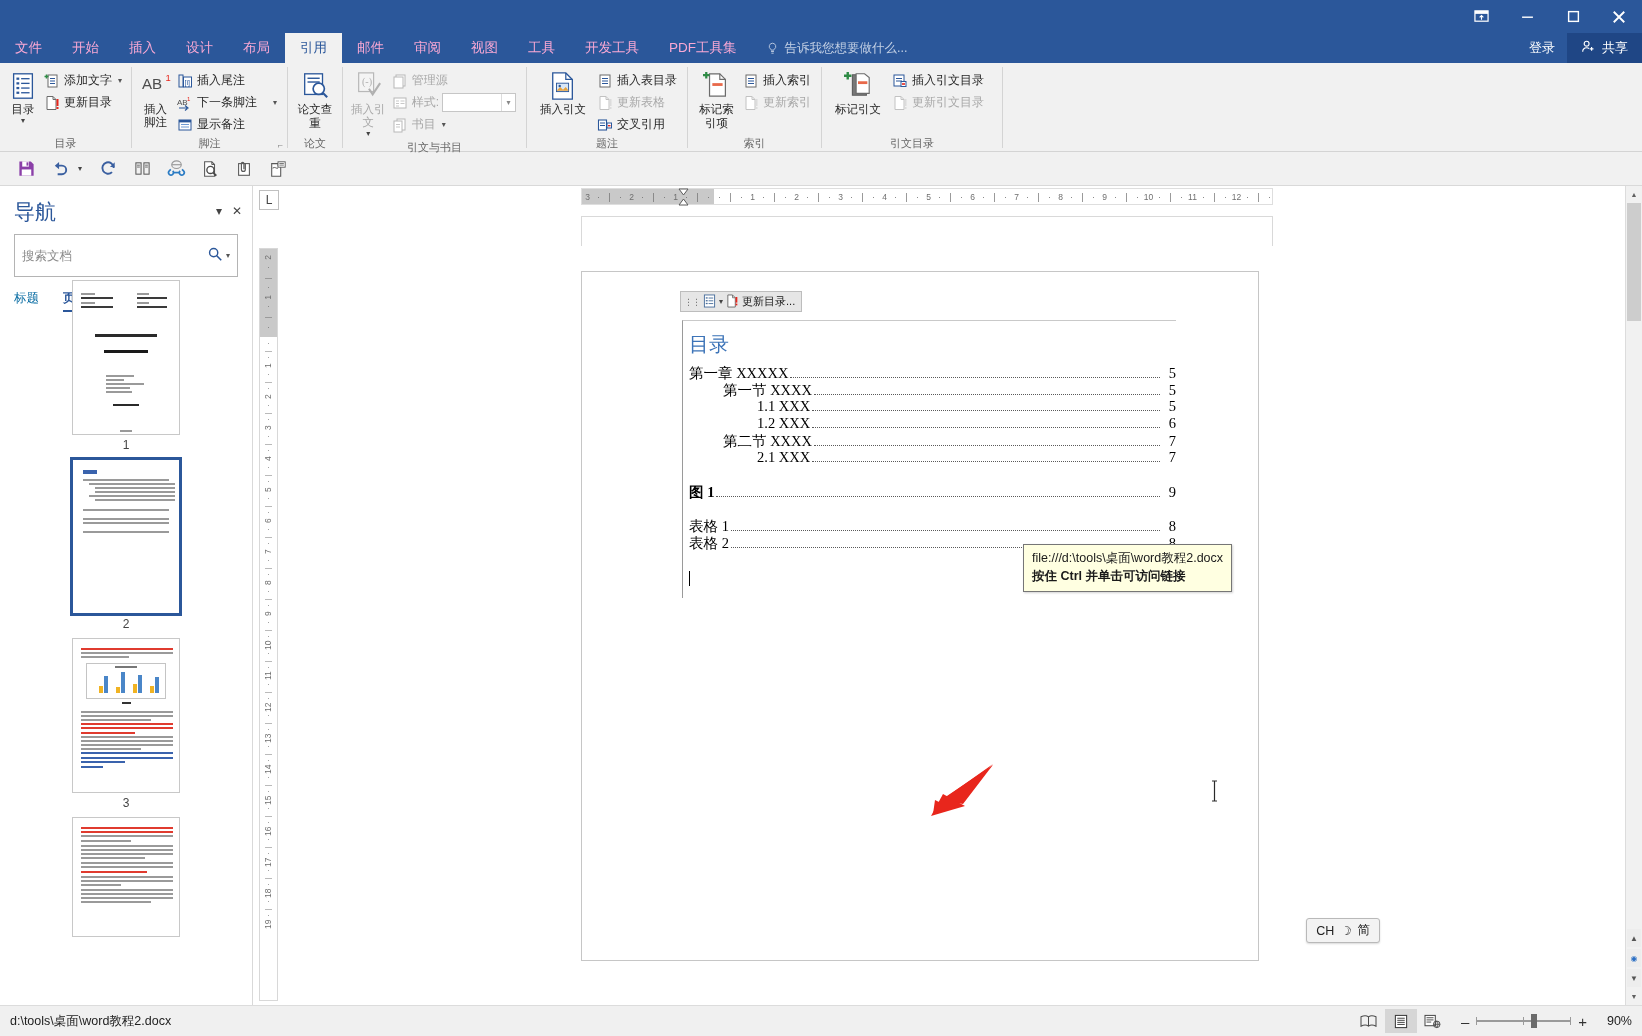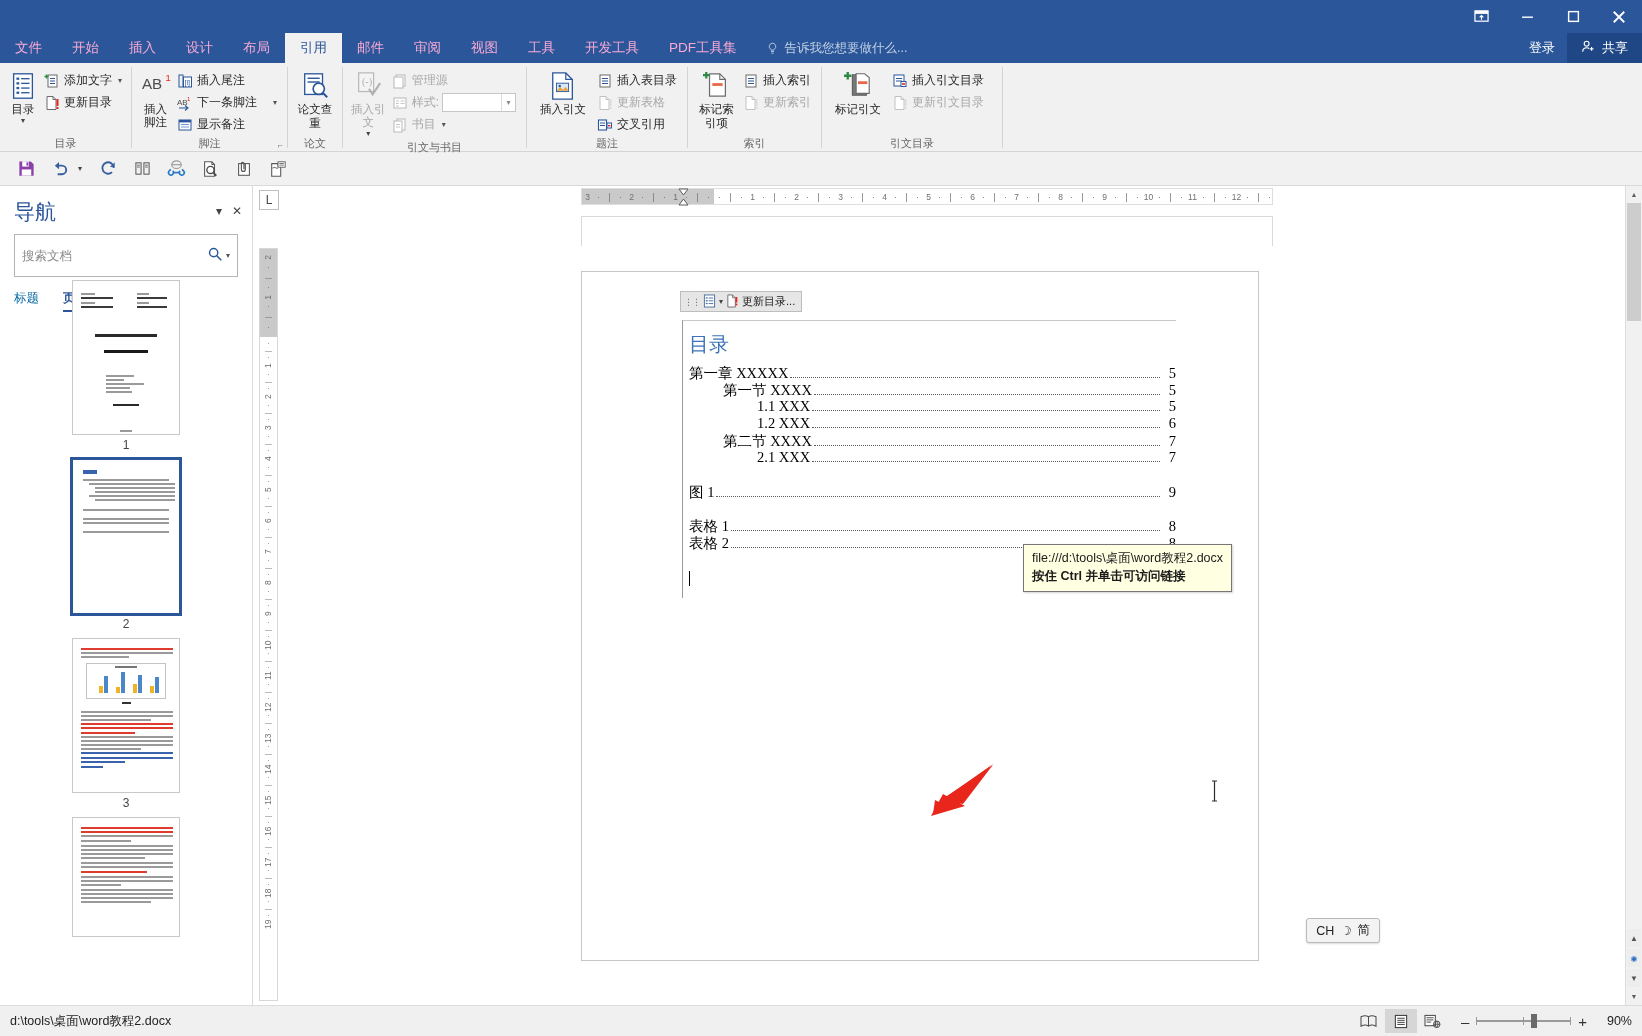--- a/index.html
+++ b/index.html
@@ -1123,21 +1123,21 @@
                     <span class="dots"></span>
                     <span class="pg">7</span>
                   </div>
                   <div class="toc-row">
                     <span class="lbl" style="padding-left: 68px;">2.1 XXX</span>
                     <span class="dots"></span>
                     <span class="pg">7</span>
                   </div>
                   <div class="toc-gap"></div>
                   <div class="toc-row">
-                    <span class="lbl" style="padding-left: 0px;">图  1</span>
+                    <span class="lbl" style="padding-left: 0px; font-weight: bold;">图  1</span>
                     <span class="dots"></span>
                     <span class="pg">9</span>
                   </div>
                   <div class="toc-gap"></div>
                   <div class="toc-row">
                     <span class="lbl" style="padding-left: 0px;">表格  1</span>
                     <span class="dots"></span>
                     <span class="pg">8</span>
                   </div>
                   <div class="toc-row">

